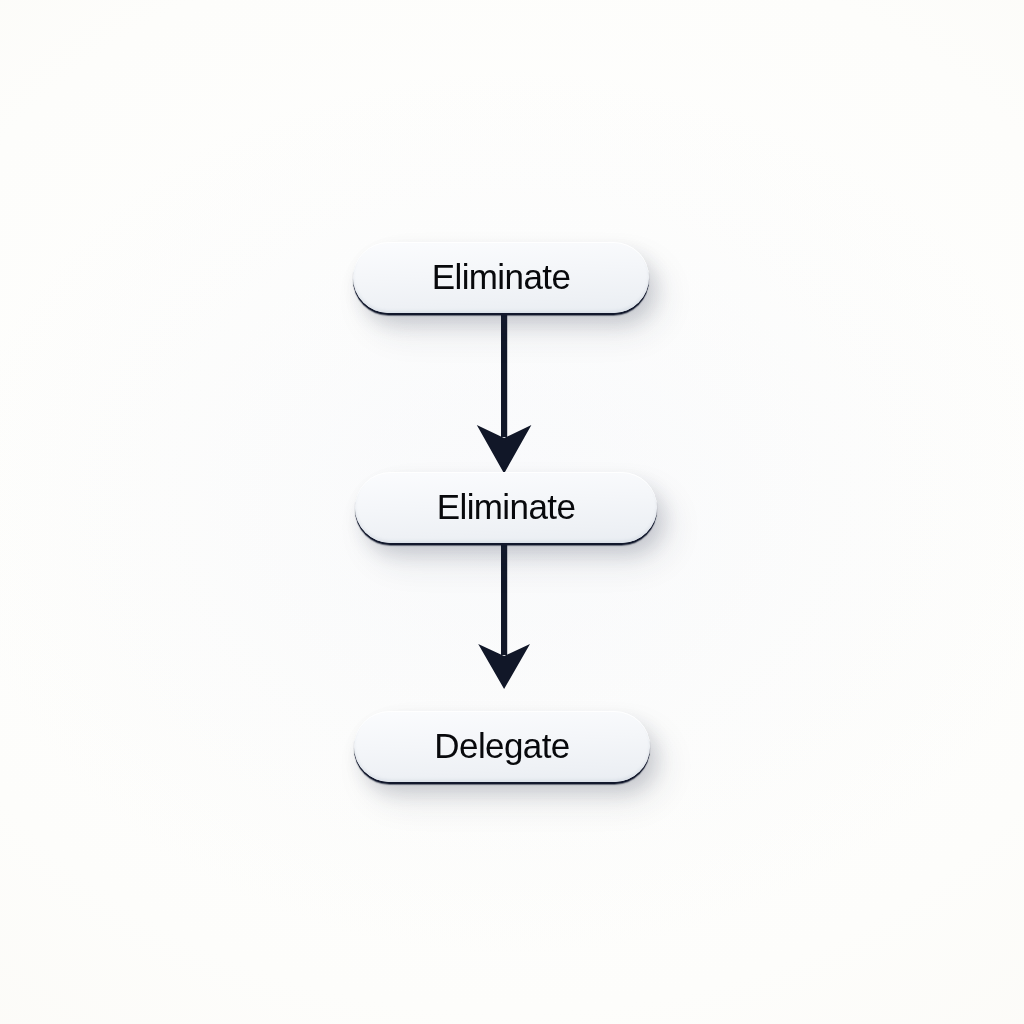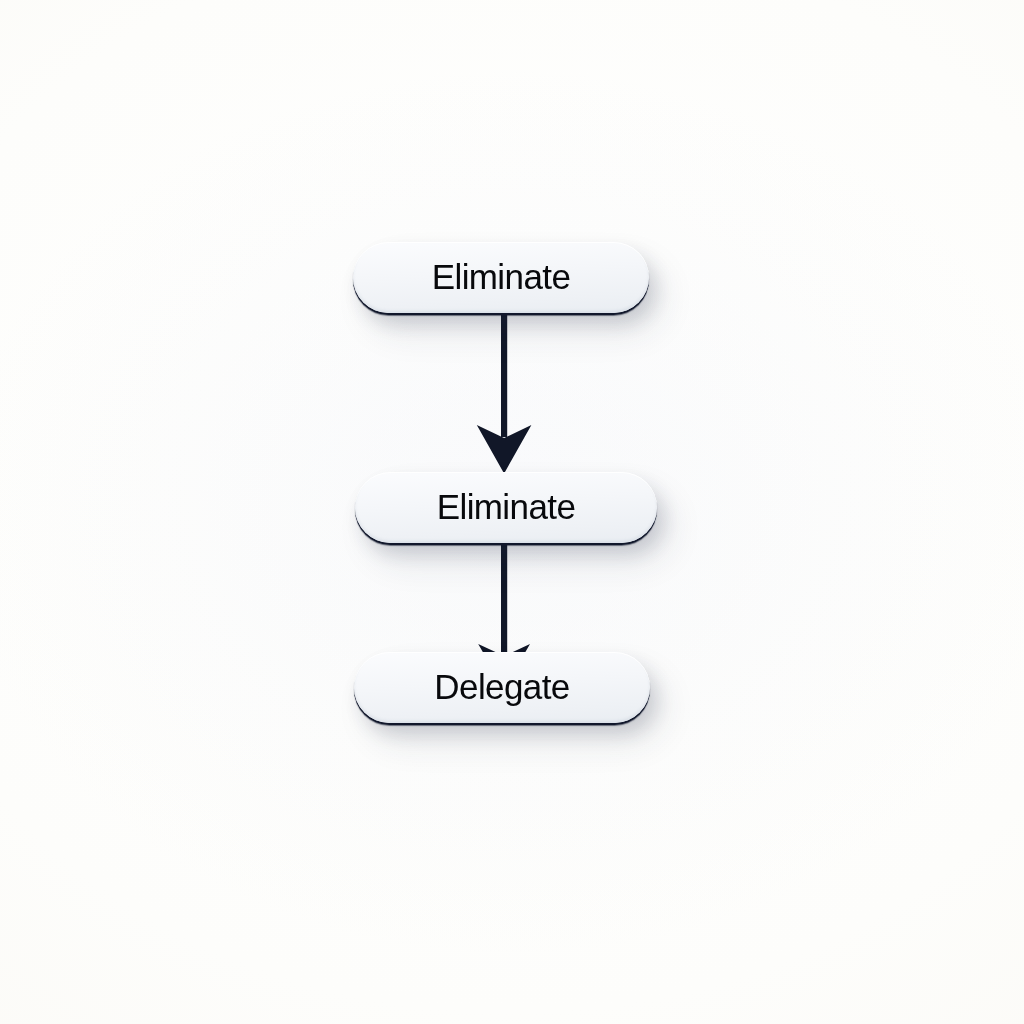--- a/index.html
+++ b/index.html
@@ -63,21 +63,21 @@
     font-weight: 400;
     letter-spacing: -0.6px;
     color: #08090c;
     white-space: nowrap;
     line-height: 1;
     transform: translateY(-1px);
   }
 
   #node-0 { left: 353px; top: 242px; width: 296px; height: 71px; }
   #node-1 { left: 355px; top: 472px; width: 302px; height: 71px; }
-  #node-2 { left: 354px; top: 652px; width: 296px; height: 71px; }
+  #node-2 { left: 354px; top: 711px; width: 296px; height: 71px; }
 
   
   .connector {
     position: absolute;
     z-index: 2;
   }
   .connector svg { display: block; overflow: visible; }
 
   #edge-0 { left: 470px; top: 305px; }
   #edge-1 { left: 470px; top: 535px; }

